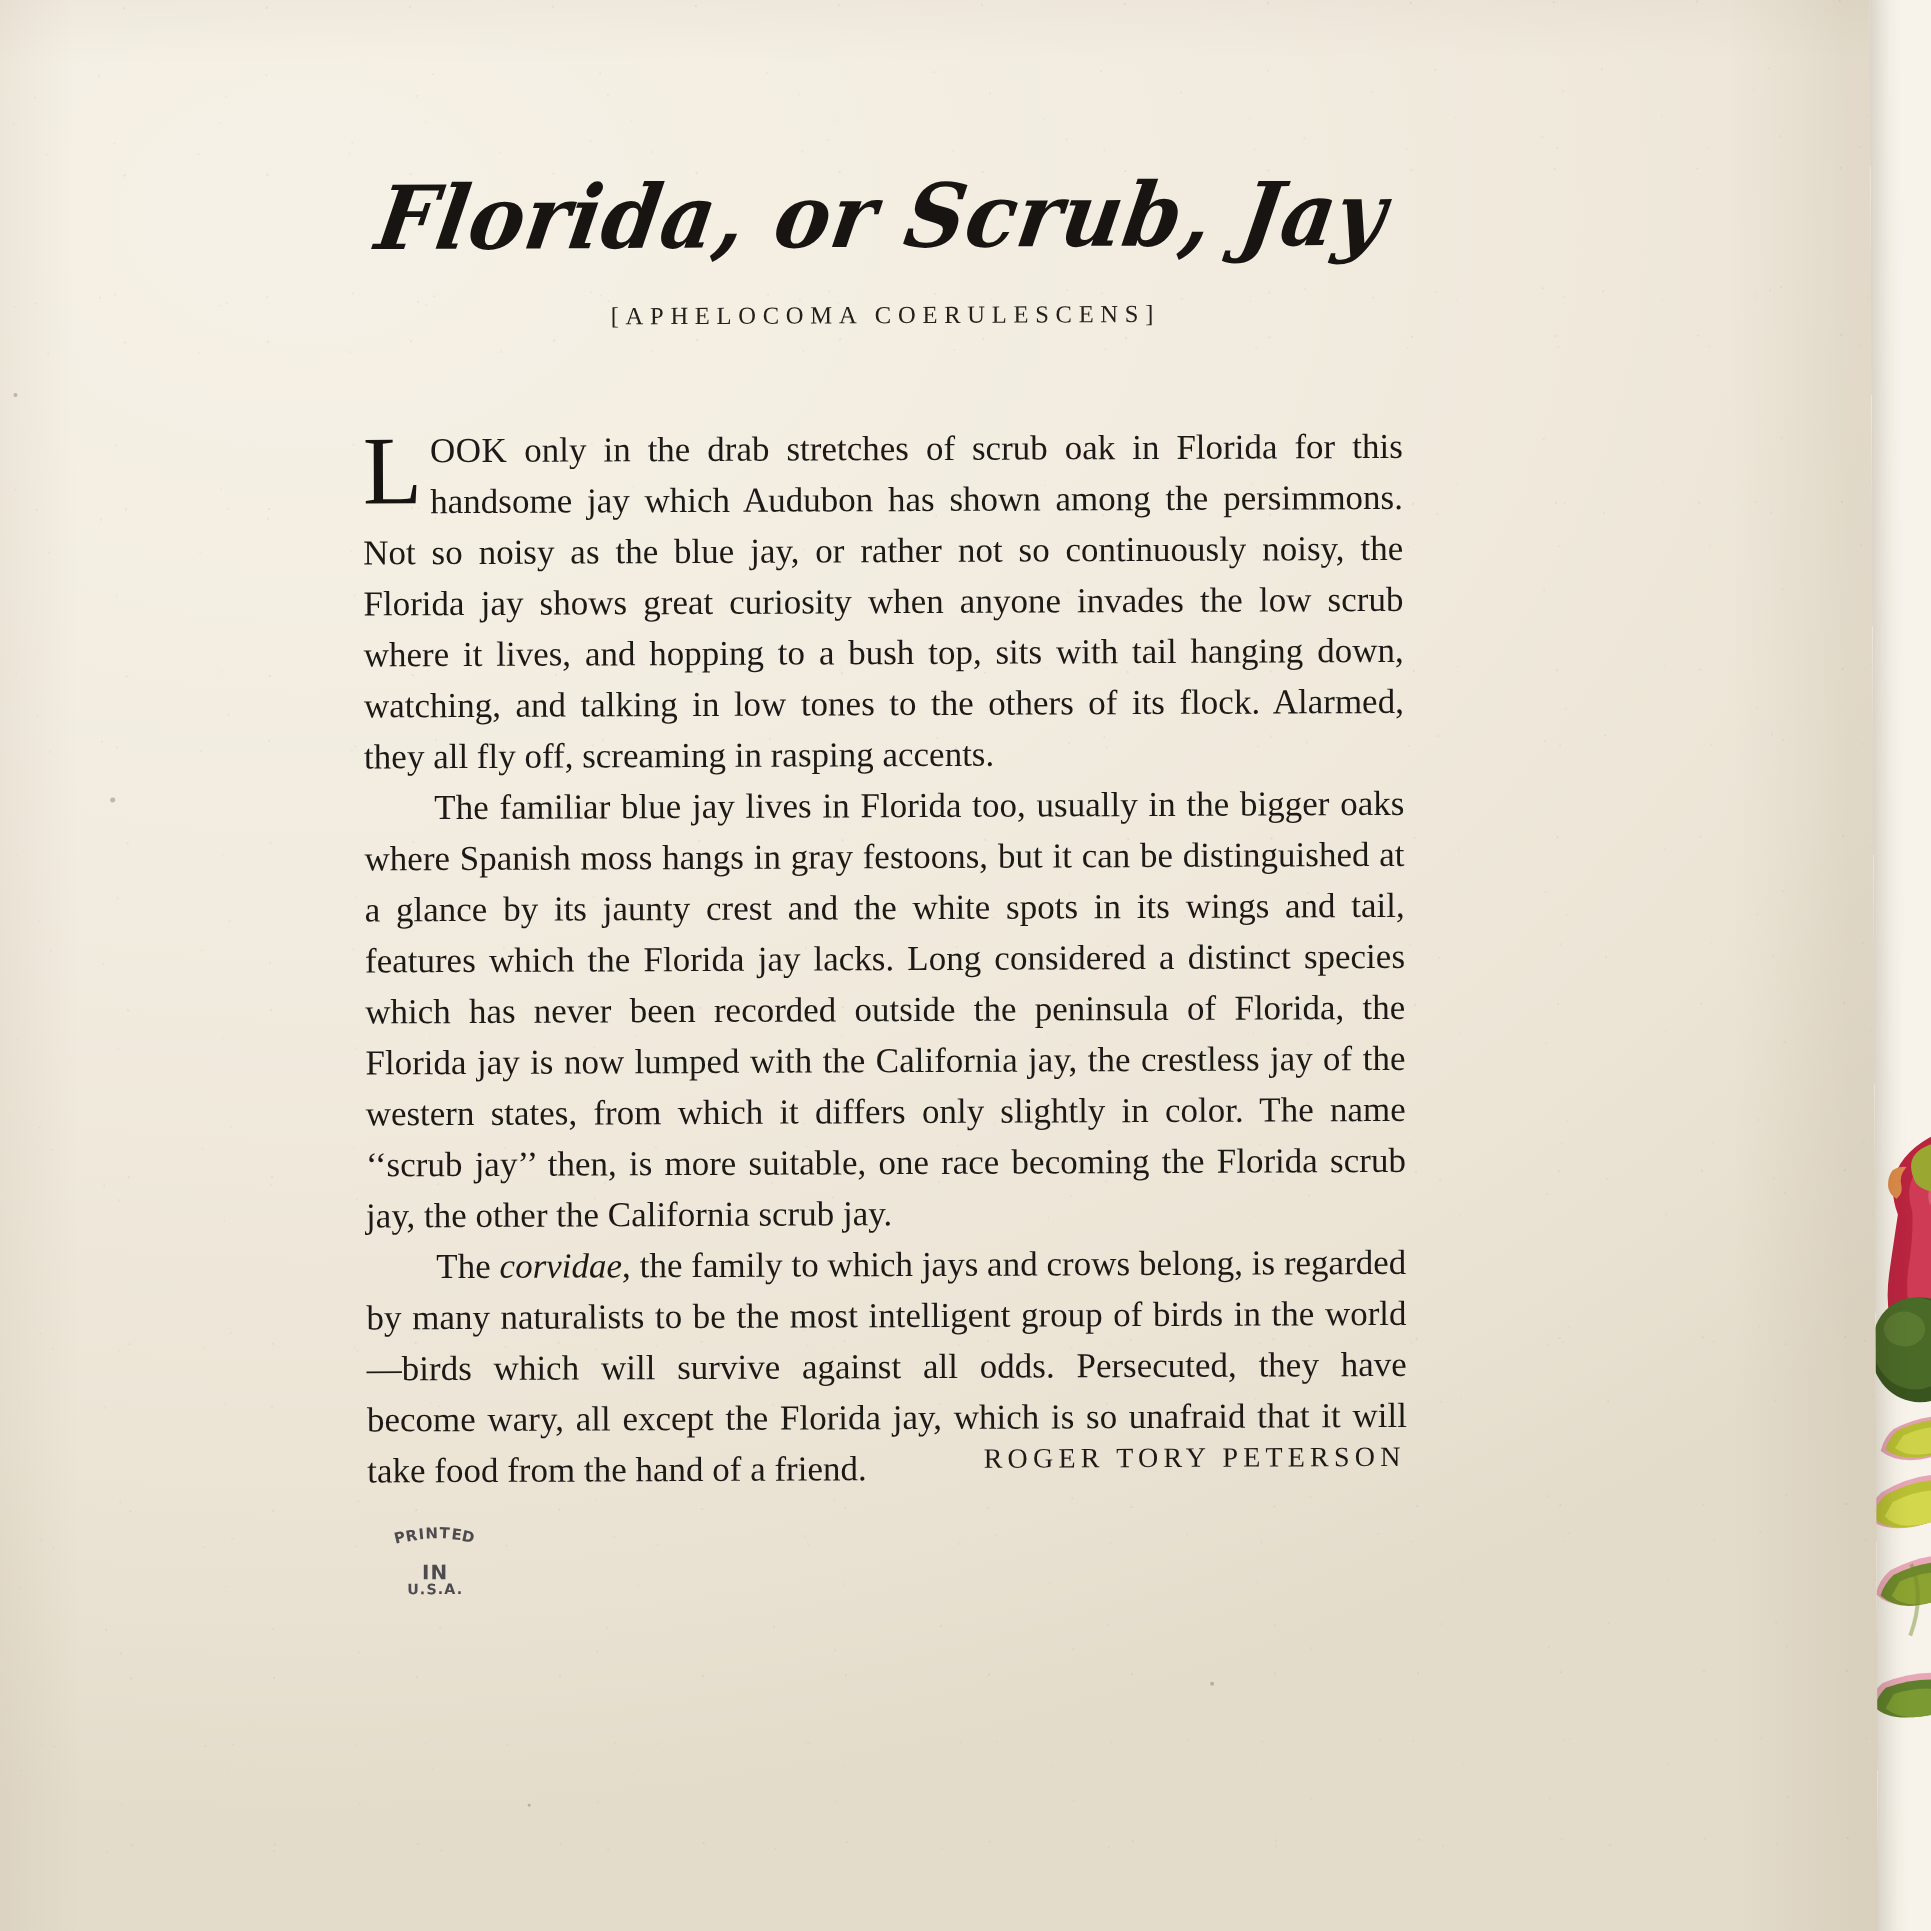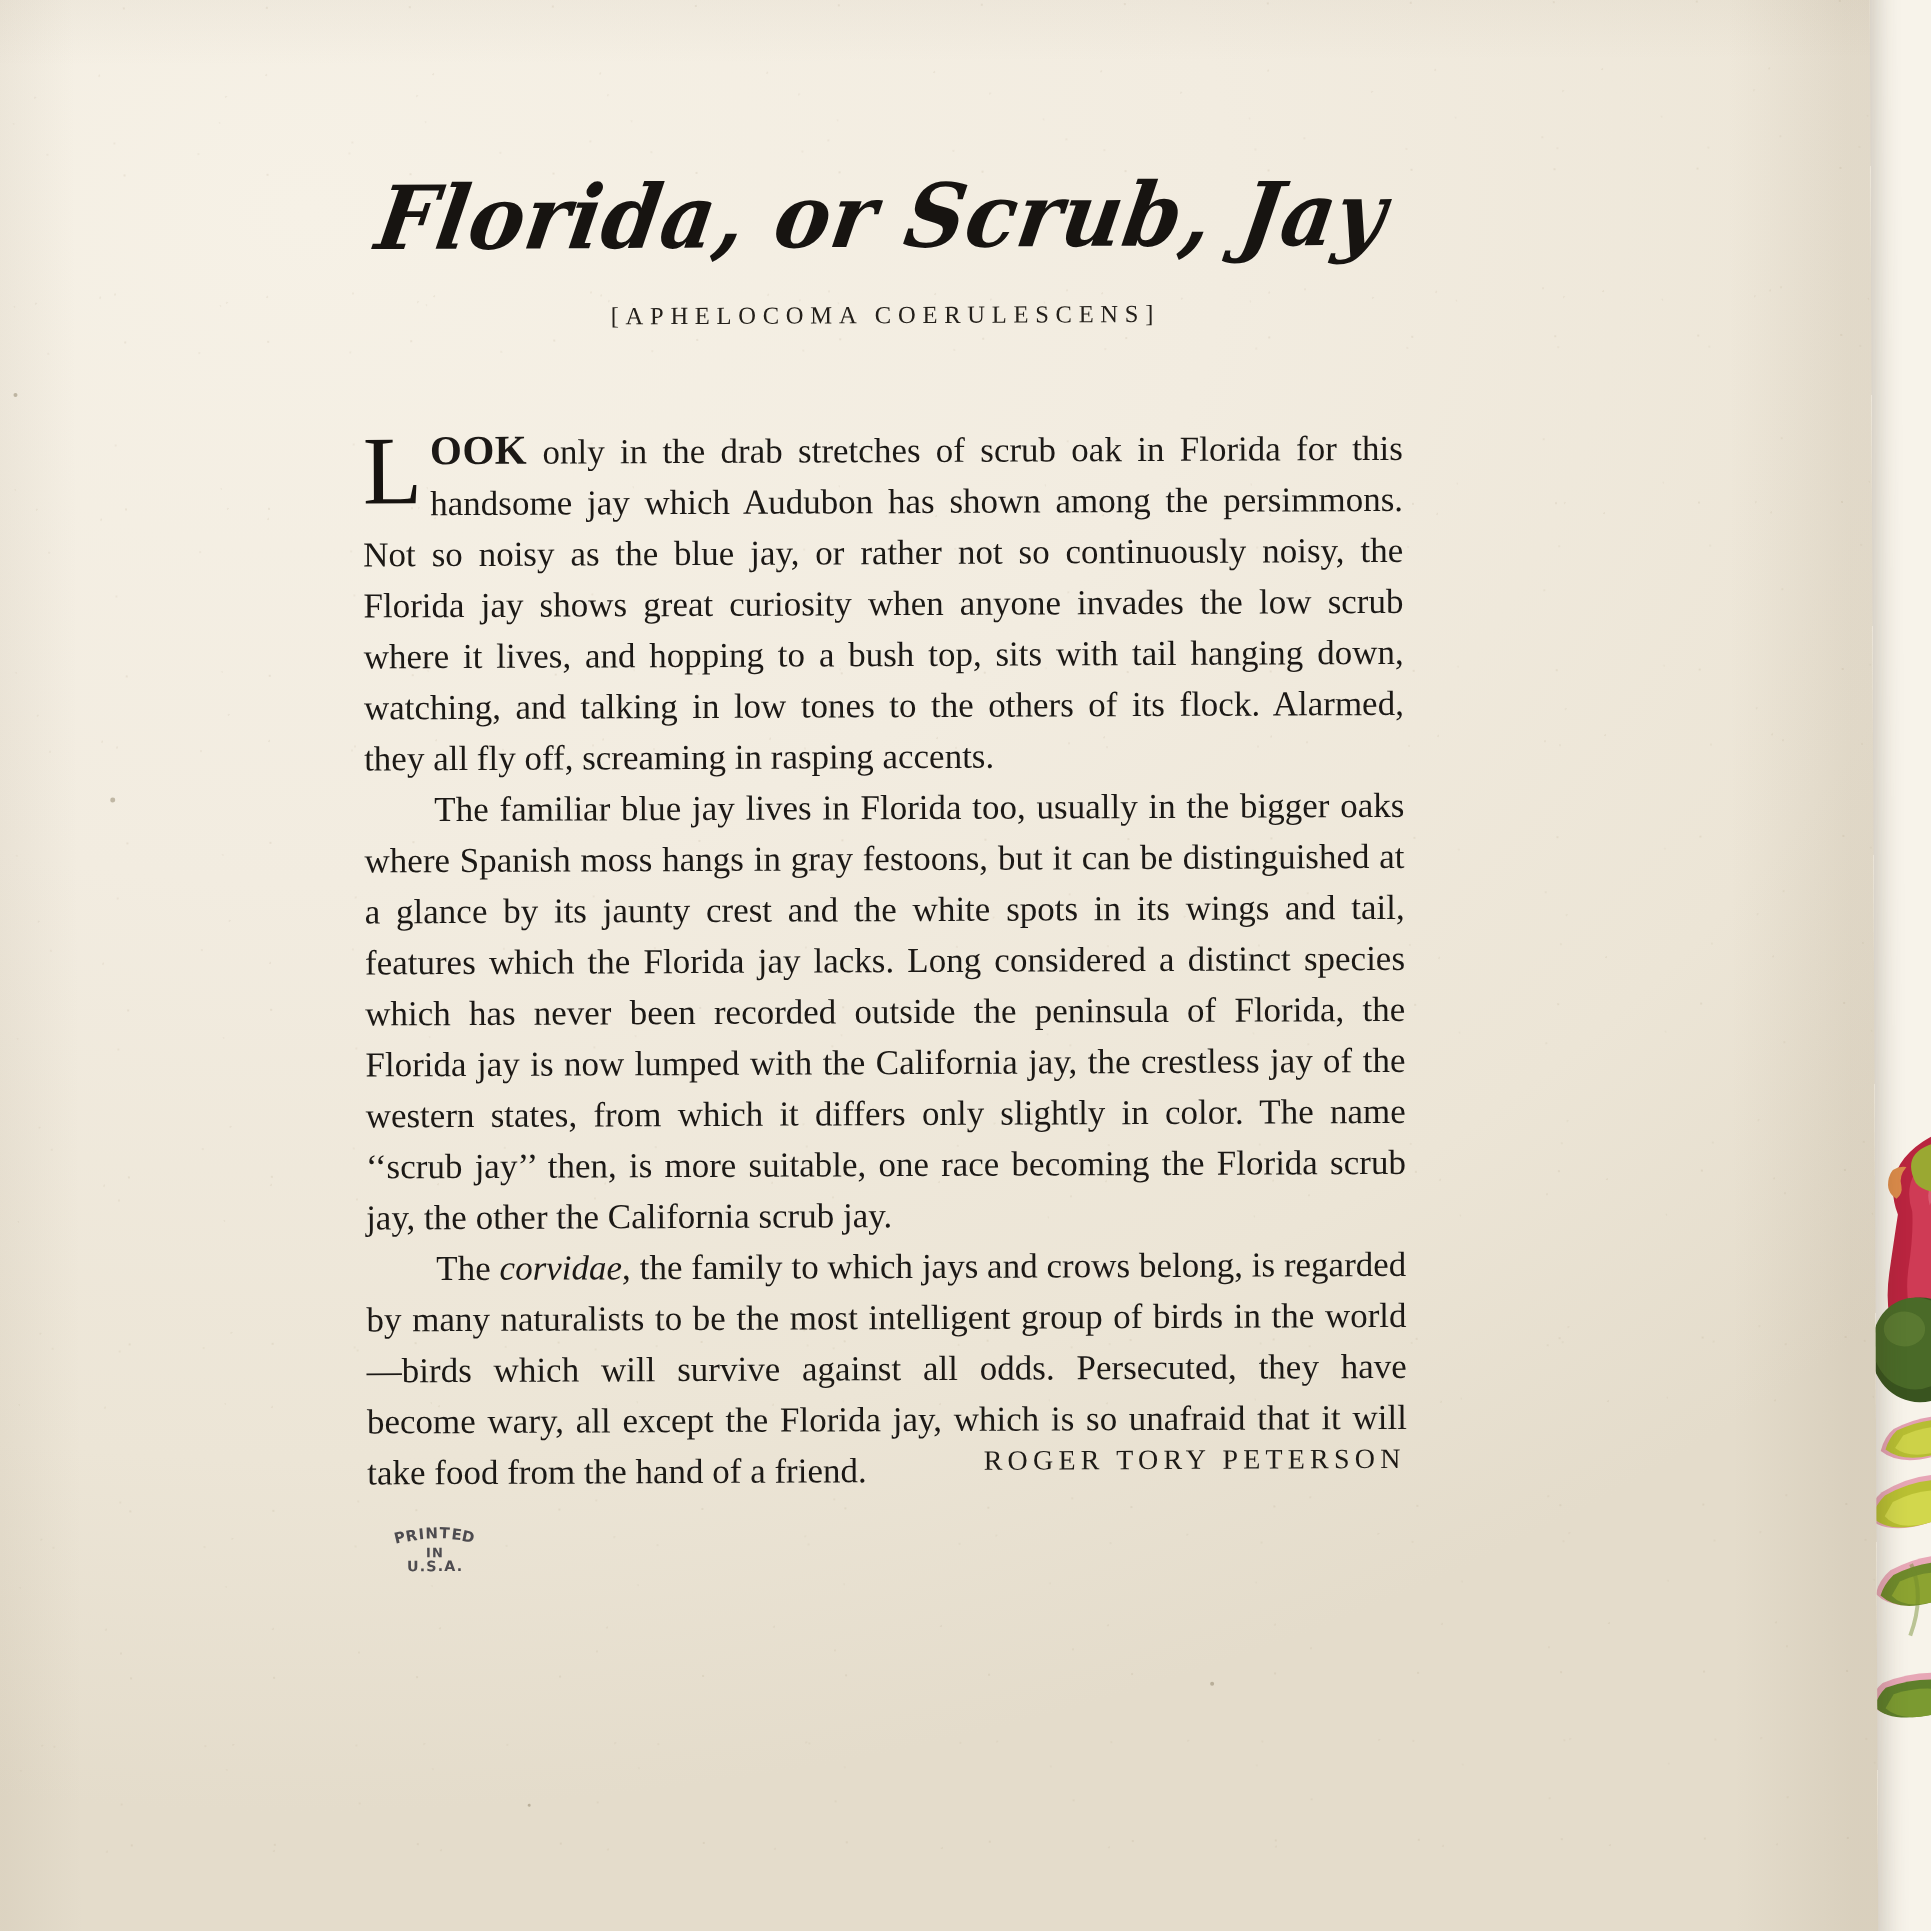--- a/index.html
+++ b/index.html
@@ -140,23 +140,22 @@
   .dropcap {
     float: left;
     font-family: "Liberation Serif", serif;
     font-size: 97px;
     line-height: 78px;
     padding: 4.8px 4.8px 0 0;
     margin: 1.6px 3.2px -6.4px 0;
     color: #161310;
   }
   .runin {
-    font-size: 41px;
+    font-size: 35px;
     letter-spacing: 0.5px;
-    font-weight: bold;
   }
   .ital { font-style: italic; }
 
   .byline {
     font-family: "Liberation Serif", serif;
     font-size: 28px;
     letter-spacing: 5.2px;
     text-align: right;
     color: #1e1b17;
     margin-top: -51px;
@@ -172,21 +171,21 @@
     width: 135px;
     text-align: center;
     font-family: "DejaVu Sans", sans-serif;
     font-weight: 700;
     color: #2b2a33;
     opacity: .82;
     line-height: 1.0;
   }
   .stamp .s-line { display: block; white-space: nowrap; }
   .stamp .s1 { font-size: 15px; letter-spacing: 1.3px; }
-  .stamp .s2 { font-size: 13px; letter-spacing: 1.1px; margin-top: 4px; }
+  .stamp .s2 { font-size: 20px; letter-spacing: 1.1px; margin-top: 20px; }
   .stamp .s3 { font-size: 14.3px; letter-spacing: 1.1px; }
   .stamp .ch { display: inline-block; }
 
   
   .speck { position: absolute; background: #8d8168; border-radius: 50%; opacity: .5; }
 </style>
 </head>
 <body>
 
 <div class="scene">

